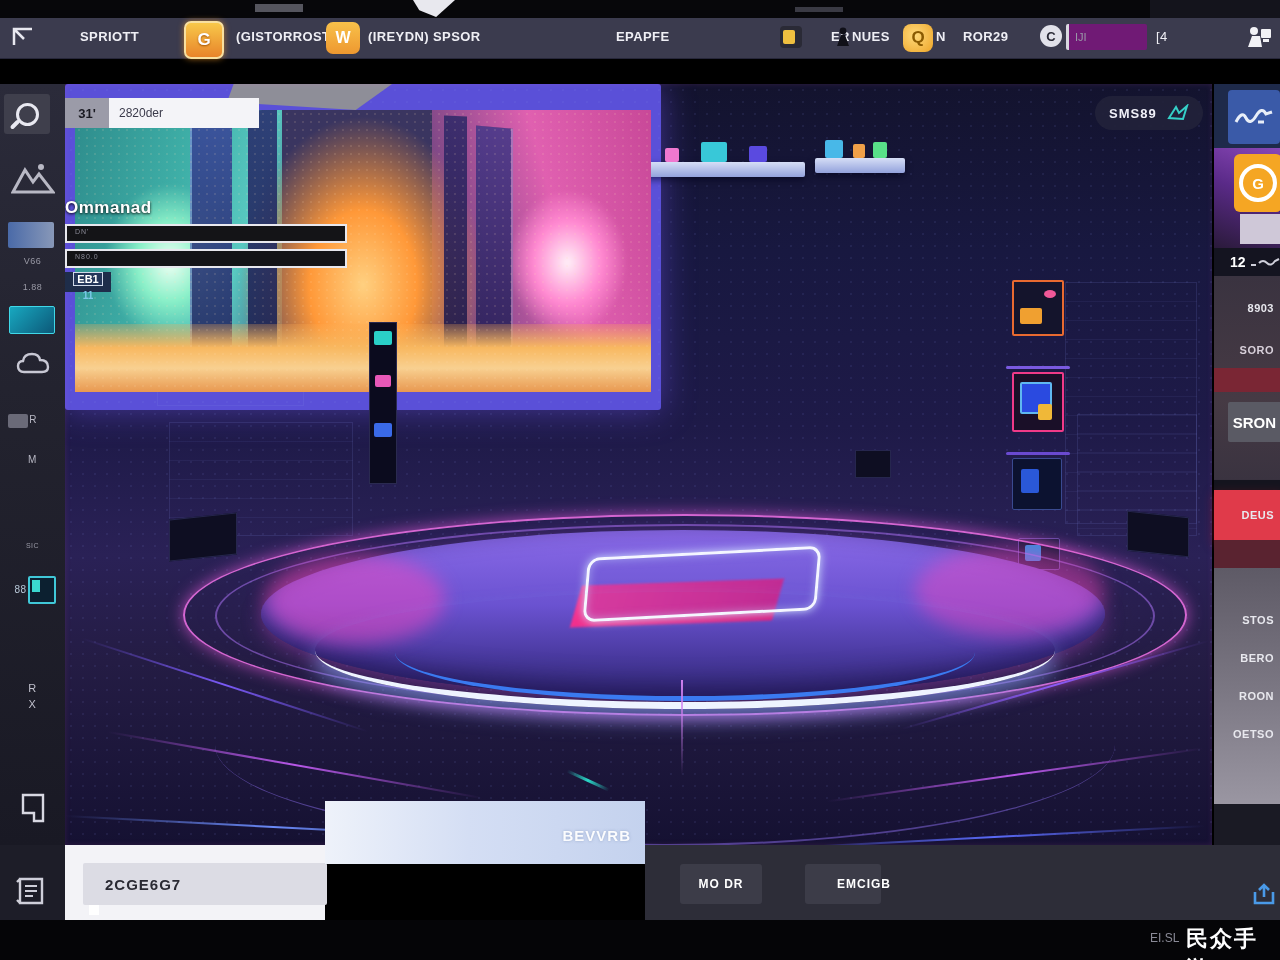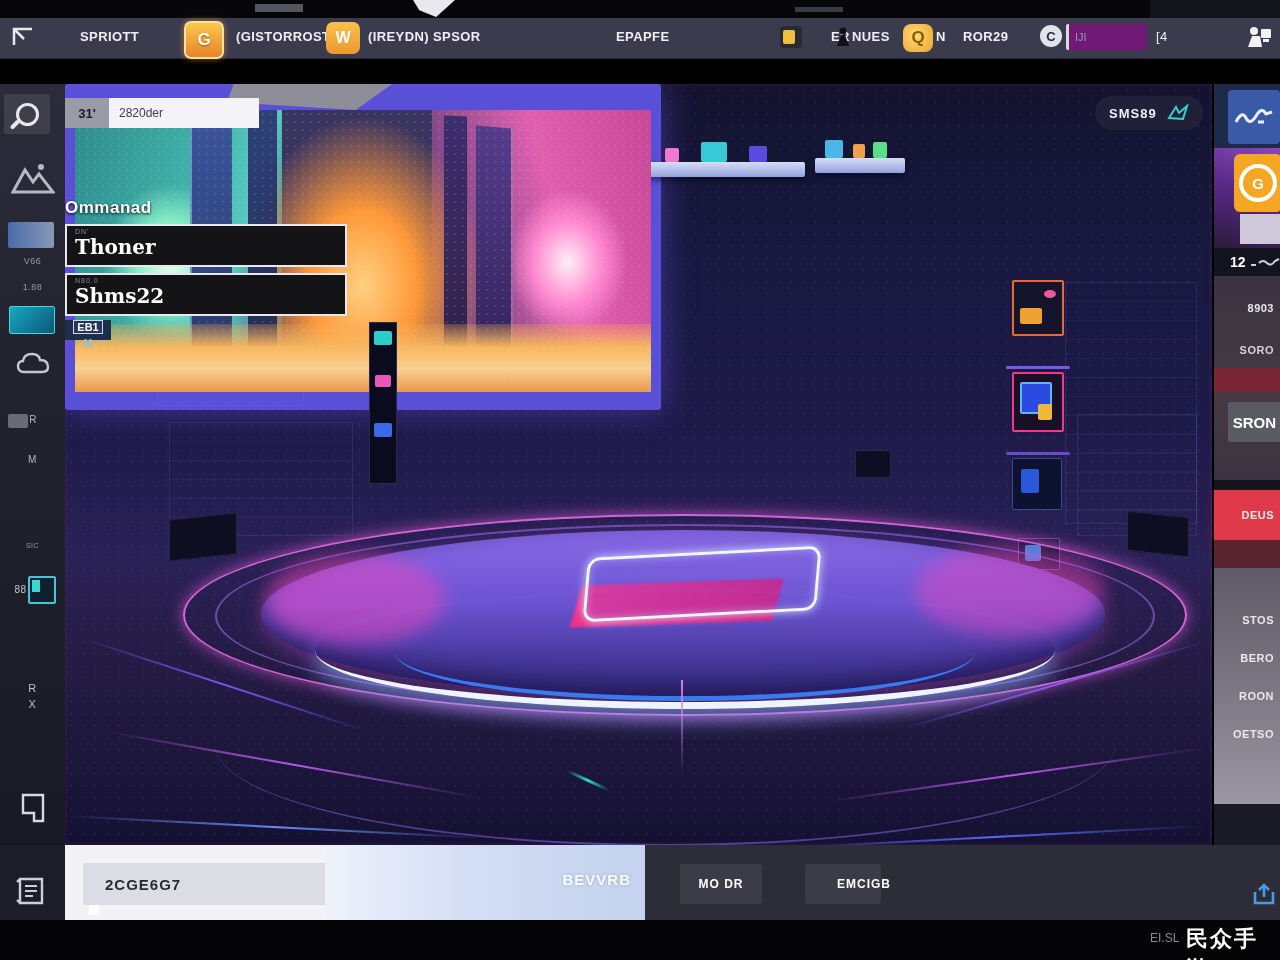--- a/index.html
+++ b/index.html
@@ -116,21 +116,21 @@
   
   #rsidebar{left:1212px;top:84px;width:68px;height:761px;background:#15151f;border-left:2px solid #000;}
   .rs-sec{position:absolute;left:0;width:68px;}
   .rs-label{display:block;text-align:right;padding-right:8px;color:#e8e8ee;font-size:11px;font-weight:bold;letter-spacing:.5px;}
 
   
   #bb-leftdark{left:0;top:845px;width:65px;height:75px;background:#1d1d28;}
   #bb-white{left:65px;top:845px;width:260px;height:75px;background:#f3f3f7;}
   #bb-chip{position:absolute;left:18px;top:18px;width:222px;height:42px;background:#dcdce4;border-radius:2px;
            display:flex;align-items:center;padding-left:22px;color:#2a2a33;font-weight:bold;font-size:15px;letter-spacing:1px;}
-  #bb-blue{left:325px;top:845px;width:320px;height:75px;background:linear-gradient(90deg,#eef2fa 0%,#d4def4 45%,#c4d2ee 100%);}
+  #bb-blue{left:325px;top:801px;width:320px;height:63px;background:linear-gradient(90deg,#eef2fa 0%,#d4def4 45%,#c4d2ee 100%);}
   #bb-bluelabel{position:absolute;right:14px;top:26px;color:rgba(255,255,255,.95);font-weight:bold;font-size:15px;
                 letter-spacing:1px;text-shadow:0 0 3px rgba(120,140,180,.6);}
   #bb-rightdark{left:645px;top:845px;width:635px;height:75px;background:#2d2d38;}
   .bb-btn{position:absolute;top:19px;height:40px;background:#3c3c48;border-radius:3px;color:#fff;font-weight:bold;
           font-size:12px;letter-spacing:1px;display:flex;align-items:center;justify-content:center;border:none;
           font-family:"Liberation Sans",sans-serif;}
   #bb-bottom{left:0;top:920px;width:1280px;height:40px;background:#050507;}
   #bb-status{position:absolute;left:1150px;top:11px;color:#8a8a96;font-size:12px;}
   #bb-watermark{position:absolute;left:1186px;top:4px;color:#fff;font-size:22px;font-weight:bold;letter-spacing:2px;}
   svg{display:block;}
@@ -335,25 +335,23 @@
       <span>SMS89</span>
       <svg width="22" height="18" viewBox="0 0 22 18">
           <path d="M2 14 L9 3 L12 9 L20 2 L16 15 Z" fill="none" stroke="#35d0c8" stroke-width="2"></path>
         </svg>
     </div>
 
     <div class="abs" id="cmdpanel">
       <div id="cmd-title">Ommanad</div>
       <div class="cmd-box">
         <div class="cmd-small">DN'</div>
-        <div class="cmd-big">Thoner</div>
       </div>
       <div class="cmd-box">
         <div class="cmd-small">N80.0</div>
-        <div class="cmd-big">Shms22</div>
       </div>
       <div id="cmd-badge">
         <b>EB1</b>
         <span>11</span>
         <i></i>
       </div>
     </div>
   </div>
 
   <div class="abs" id="rsidebar">

